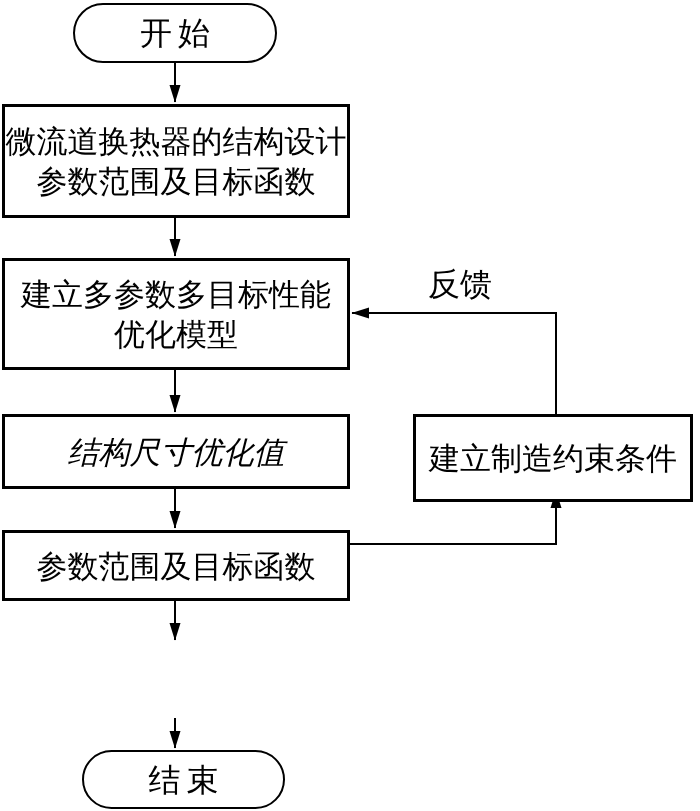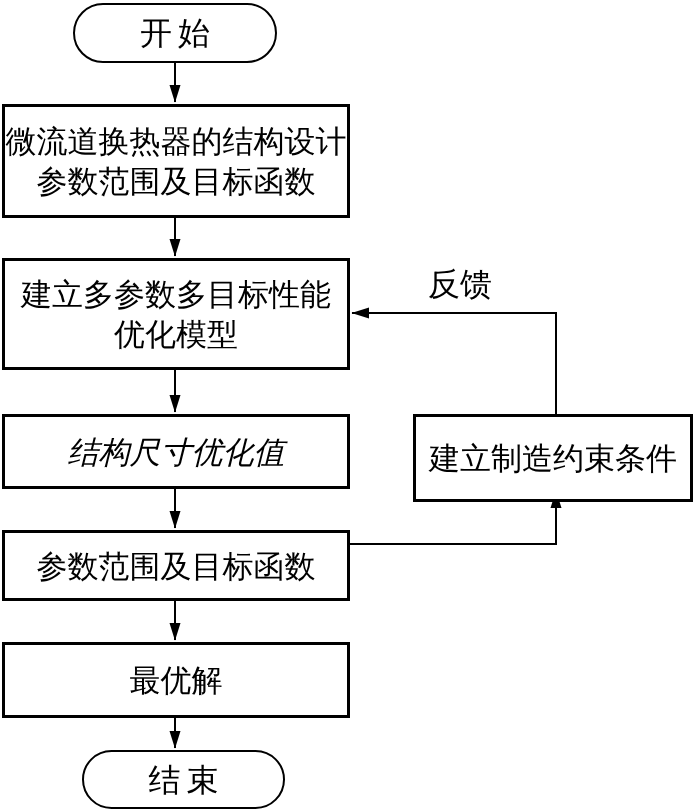--- a/index.html
+++ b/index.html
@@ -106,23 +106,20 @@
   </div>
 
   <div class="node process" id="node-structure-size">
     <span class="node-label">结构尺寸优化值</span>
   </div>
 
   <div class="node process" id="node-rolling-simulation">
     <span class="node-label">参数范围及目标函数</span>
   </div>
 
-  <div class="node process" id="node-optimal-solution">
-    <span class="node-label">最优解</span>
-  </div>
 
   <div class="node terminator" id="node-end">
     <span class="node-label">结束</span>
   </div>
 
   <div class="node process" id="node-constraints">
     <span class="node-label">建立制造约束条件</span>
   </div>
 
   <div class="edge-label">反馈</div>

